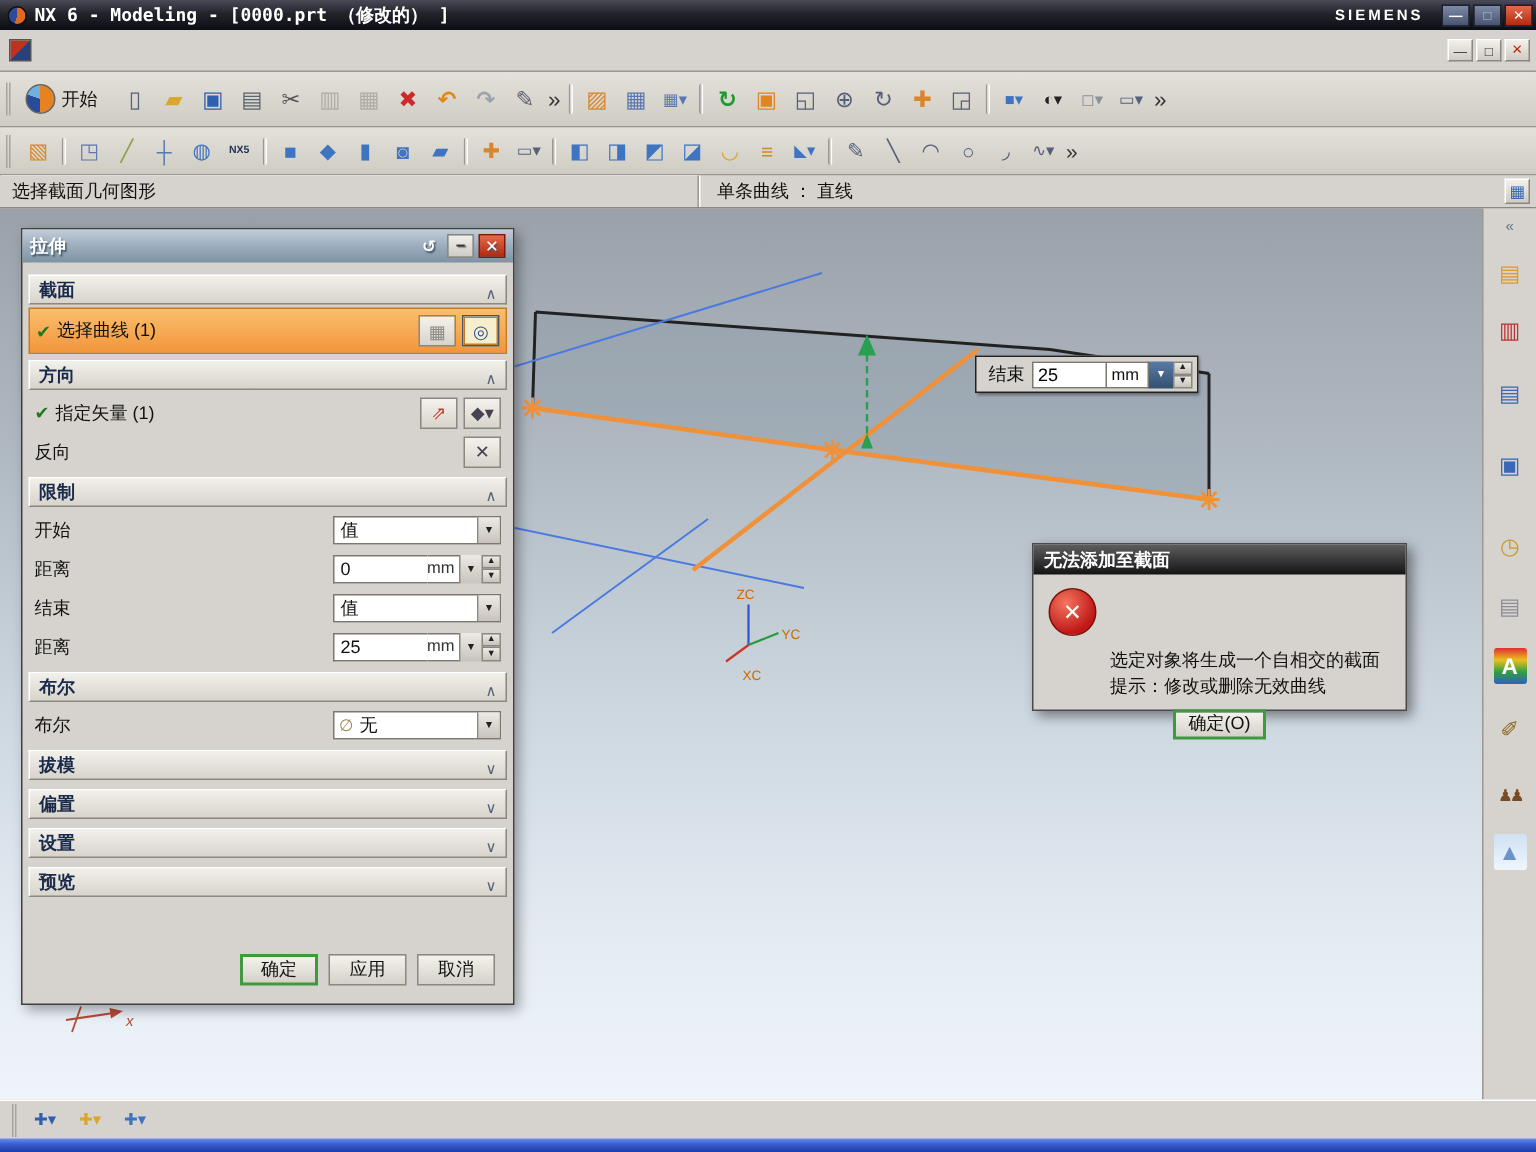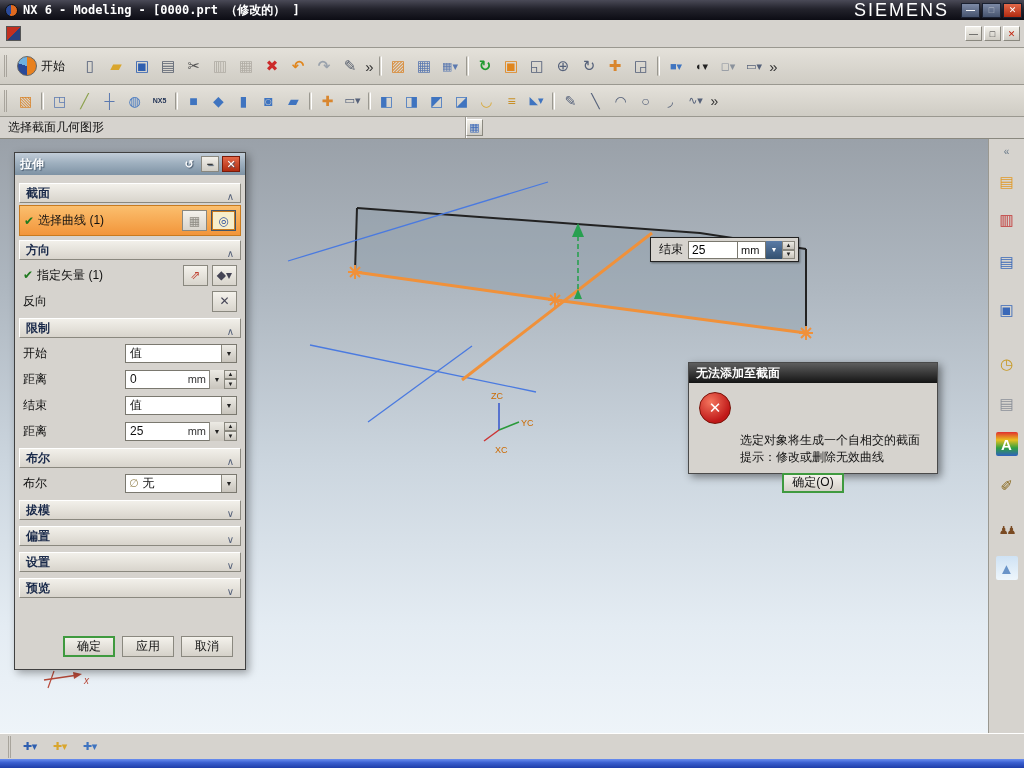--- a/index.html
+++ b/index.html
@@ -13,21 +13,21 @@
   .abs { position:absolute; }
 
   
   .titlebar { left:0; top:0; width:1024px; height:20px;
     background:linear-gradient(180deg,#4a4a57 0%,#23232c 45%,#0c0c14 100%);
     display:flex; align-items:center; color:#fff; padding:0 2px; }
   .nx-logo { width:13px; height:13px; border-radius:50%; margin:0 5px 0 3px;
     background:conic-gradient(#e06a20 0 55%,#2a4a9a 55% 100%); border:1px solid #111; }
   .title-text { font-family:"DejaVu Sans Mono","Liberation Mono",monospace;
     font-weight:bold; font-size:12px; flex:1; white-space:nowrap; overflow:hidden; }
-  .brand { font-weight:normal; letter-spacing:2px; font-size:18px; margin-right:10px; }
+  .brand { font-weight:bold; letter-spacing:2px; font-size:10px; margin-right:10px; }
   .win-btn { width:19px; height:15px; margin-left:2px; display:flex; align-items:center;
     justify-content:center; font-size:9px; font-weight:bold; color:#fff;
     background:linear-gradient(180deg,#7d8aa6,#46536e); border:1px solid #1a2030; }
   .win-btn.dis { color:#b9bfca; }
   .win-btn.close { background:linear-gradient(180deg,#e4694a,#b02a10); }
 
   
   .menubar { left:0; top:20px; width:1024px; height:28px; background:#d6d3ce;
     border-bottom:1px solid #9a9890; display:flex; align-items:center; padding:0 4px; }
   .app-icon { width:15px; height:15px; margin:0 6px 0 2px;
@@ -74,21 +74,21 @@
   .graphics svg { position:absolute; left:0; top:0; }
 
   
   .sidebar { right:0; top:0; width:36px; height:594px; background:#d6d3ce;
     border-left:1px solid #9a9890; display:flex; flex-direction:column; align-items:center;
     padding-top:4px; }
   .side-icon { width:26px; height:24px; display:flex; align-items:center; justify-content:center;
     font-size:15px; margin-top:9px; flex:none; }
 
   
-  .dialog { left:14px; top:13px; width:232px; height:518px; background:#d6d3ce;
+  .dialog { left:14px; top:13px; width:329px; height:518px; background:#d6d3ce;
     border:1px solid #404040; box-shadow:3px 3px 8px rgba(0,0,0,.35); z-index:10;
     display:flex; flex-direction:column; }
   .dlg-title { height:22px; flex:none;
     background:linear-gradient(180deg,#c2cdd8 0%,#9fb0bf 45%,#7e92a4 100%);
     display:flex; align-items:center; color:#fff; font-weight:bold; padding:0 5px;
     text-shadow:1px 1px 1px #44566a; }
   .dlg-title .t { flex:1; }
   .dlg-tbtn { width:18px; height:16px; margin-left:3px; display:flex; align-items:center;
     justify-content:center; font-size:11px; font-weight:bold; }
   .dlg-tbtn.reset { color:#fff; }
@@ -277,20 +277,21 @@
       <div class="tbi" style="color:#55617a">◠</div>
       <div class="tbi" style="color:#55617a">○</div>
       <div class="tbi" style="color:#55617a">◞</div>
       <div class="tbi" style="color:#55617a;font-size:11px">∿▾</div>
       <div class="tbi" style="color:#333333;width:11px">»</div>
     </div>
 </div>
 
 <div class="abs promptbar">
   <div class="prompt-left">选择截面几何图形</div>
+  <div class="prompt-mid">单条曲线 ： 直线</div>
   <div class="prompt-btn">▦</div>
 </div>
 
 <div class="abs main">
 
   <div class="abs graphics">
     <svg width="988" height="594">
 
       <polygon points="357,69 700,94 806,110 806,194 555,161 355,133" fill="#8a98a6" fill-opacity="0.38"></polygon>
 

